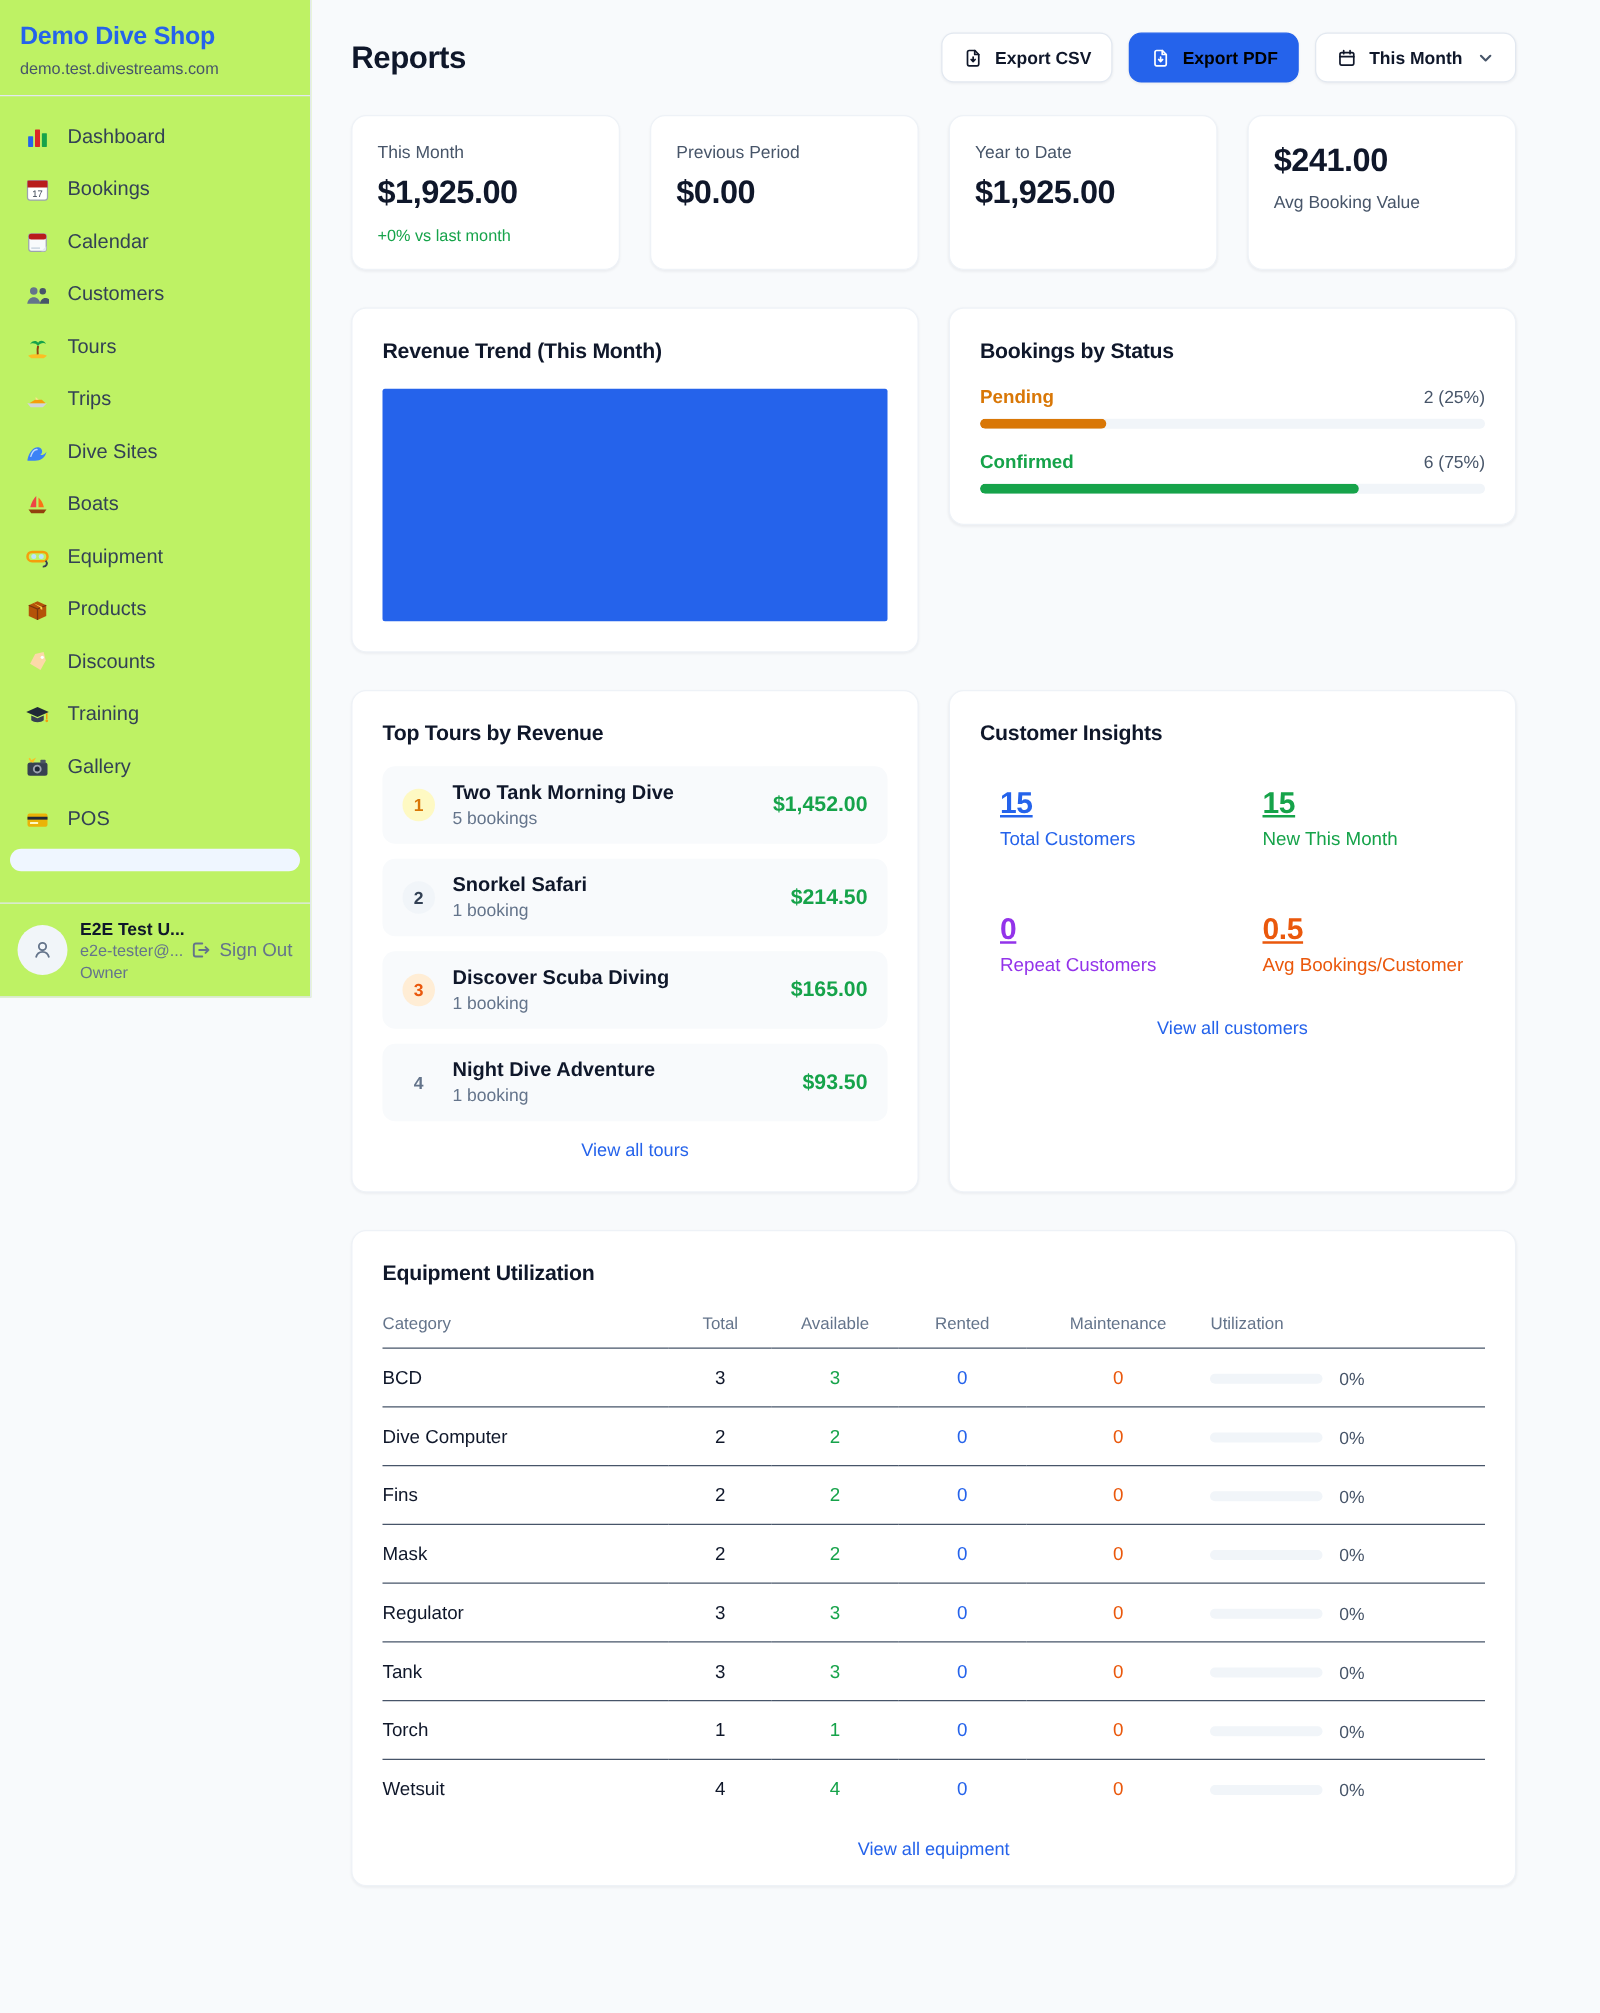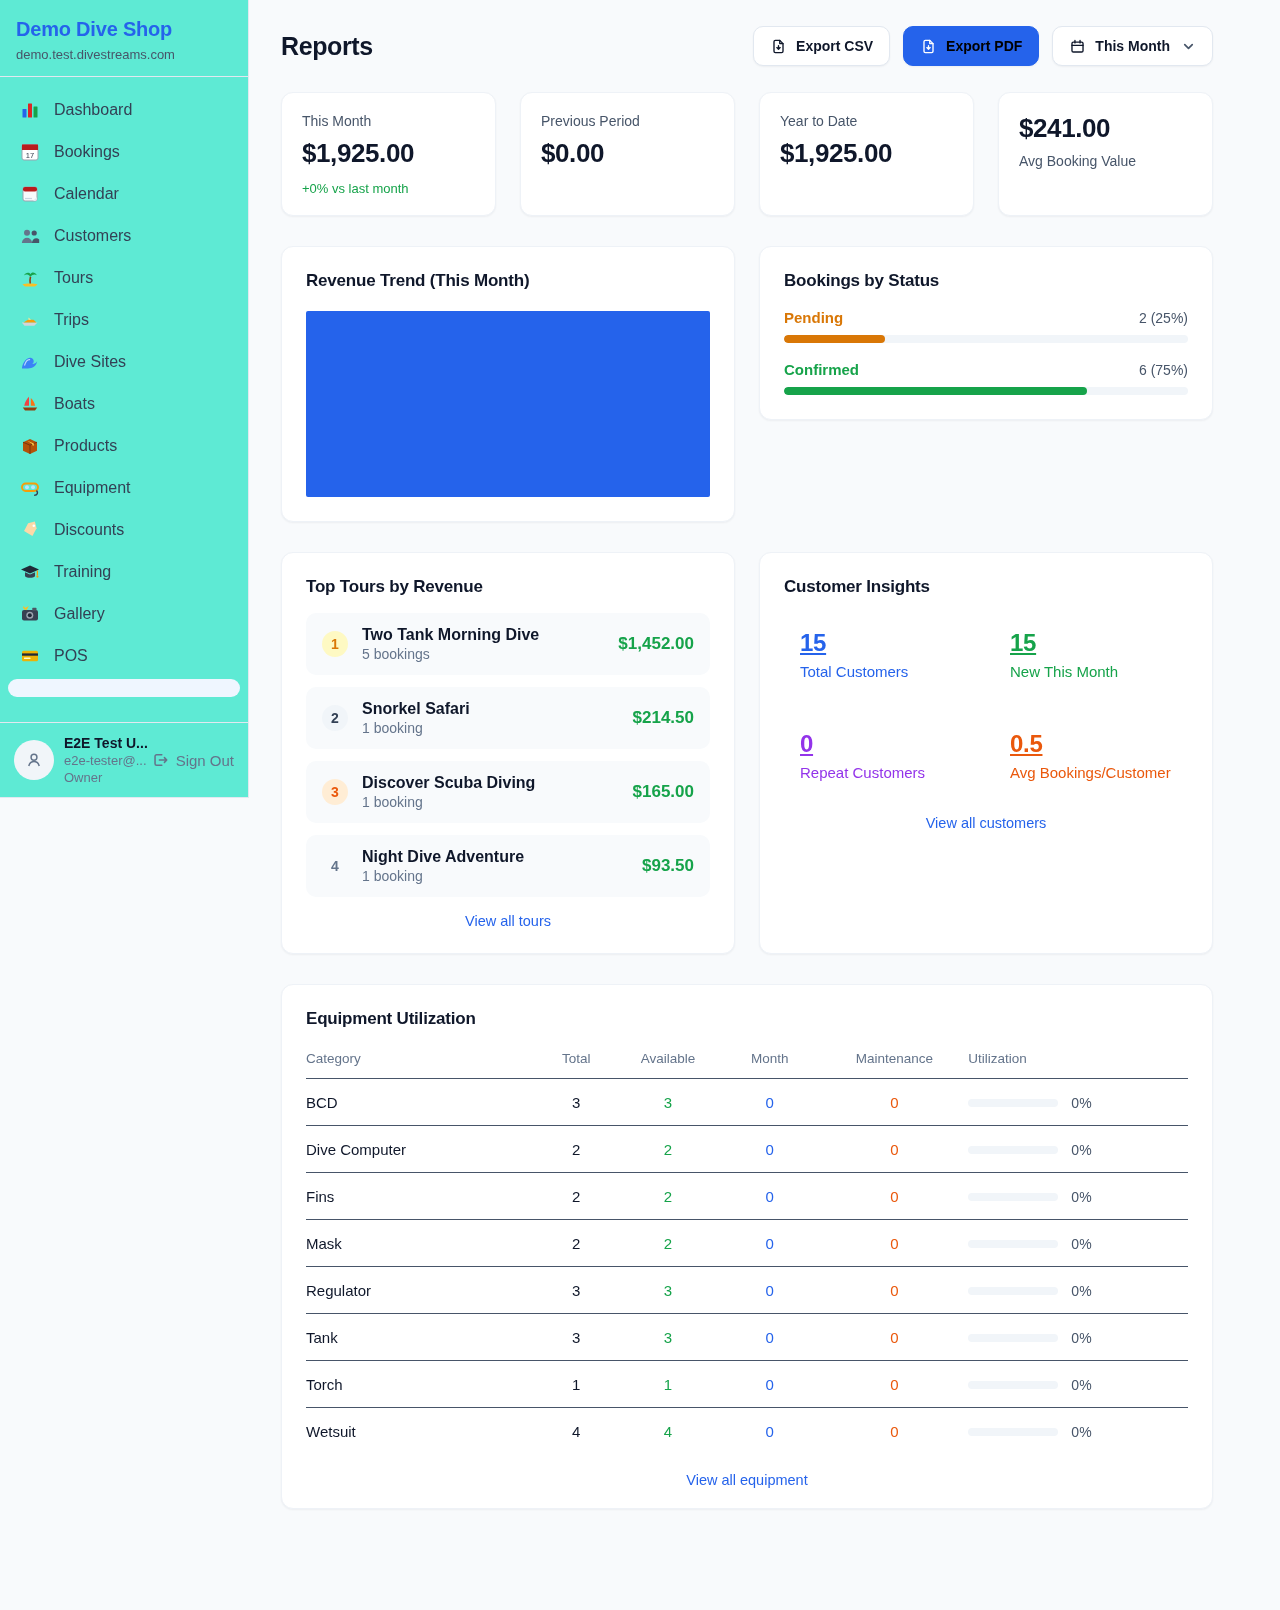--- a/index.html
+++ b/index.html
@@ -7,21 +7,21 @@
   body {
     width:1280px; height:1610px; position:relative; overflow:hidden;
     background:#f8fafc; color:#0f172a;
     font-family:"Liberation Sans", sans-serif;
     -webkit-font-smoothing:antialiased;
   }
 
   
   .sidebar {
     position:absolute; left:0; top:0; width:249px; height:798px;
-    background:#5eead4; border-right:1px solid #e2e8f0; border-bottom:1px solid #e2e8f0;
+    background:#bef264; border-right:1px solid #e2e8f0; border-bottom:1px solid #e2e8f0;
     display:flex; flex-direction:column;
   }
   .brand { padding:18px 16px 14px; border-bottom:1px solid #e2e8f0; }
   .brand-name { font-size:20px; font-weight:800; color:#2563eb; letter-spacing:-.2px; }
   .brand-domain { font-size:13px; color:#475569; margin-top:6px; }
   .nav { padding:12px 8px 0; }
   .nav-item {
     display:flex; align-items:center; gap:14px; padding:10px 12px;
     border-radius:10px; color:#334155; font-size:16px; line-height:22px; cursor:pointer;
   }
@@ -209,37 +209,37 @@
             <path d="M9 2.8v9H4.2C5 8 6.8 5 9 2.8z" fill="#ef4444"></path>
             <path d="M10.8 4v7.8h4.3c-.6-3-2.2-5.9-4.3-7.8z" fill="#f97316"></path>
             <path d="M2.8 13.5h14.4l-2.2 3H5z" fill="#92400e"></path>
           </svg>
         </span>
         <span class="nav-label">Boats</span>
       </div>
       <div class="nav-item">
         <span class="nav-icon">
           <svg viewBox="0 0 20 20">
-            <path d="M3 6.2l7-3.2 7 3.2v8.6l-7 3.2-7-3.2z" fill="#b45309"></path>
-            <path d="M3 6.2l7 3 7-3M10 9.2v8.8" stroke="#78350f" stroke-width="1" fill="none"></path>
-            <path d="M6.8 4.5l7 3.1v2.2l-1.5-.6V7.9z" fill="#fcd34d"></path>
-          </svg>
-        </span>
-        <span class="nav-label">Products</span>
-      </div>
-      <div class="nav-item">
-        <span class="nav-icon">
-          <svg viewBox="0 0 20 20">
             <rect x="2" y="5.5" width="16" height="7.5" rx="3.7" fill="none" stroke="#f59e0b" stroke-width="2"></rect>
             <circle cx="7" cy="9.2" r="2" fill="#bae6fd"></circle>
             <circle cx="13" cy="9.2" r="2" fill="#bae6fd"></circle>
             <path d="M16.5 12.5c2 2.2.8 5-2.3 4.8" stroke="#374151" stroke-width="1.5" fill="none"></path>
           </svg>
         </span>
         <span class="nav-label">Equipment</span>
+      </div>
+      <div class="nav-item">
+        <span class="nav-icon">
+          <svg viewBox="0 0 20 20">
+            <path d="M3 6.2l7-3.2 7 3.2v8.6l-7 3.2-7-3.2z" fill="#b45309"></path>
+            <path d="M3 6.2l7 3 7-3M10 9.2v8.8" stroke="#78350f" stroke-width="1" fill="none"></path>
+            <path d="M6.8 4.5l7 3.1v2.2l-1.5-.6V7.9z" fill="#fcd34d"></path>
+          </svg>
+        </span>
+        <span class="nav-label">Products</span>
       </div>
       <div class="nav-item">
         <span class="nav-icon">
           <svg viewBox="0 0 20 20">
             <path d="M4 9.5L9.8 3h7v7l-5.9 6.4z" fill="#fcd9a8" transform="rotate(-14 10 10)"></path>
             <circle cx="13.8" cy="5.8" r="1.3" fill="#fff"></circle>
           </svg>
         </span>
         <span class="nav-label">Discounts</span>
       </div>
@@ -479,21 +479,21 @@
           <col style="width:102px">
         <col style="width:102px">
           <col style="width:148px">
           <col style="width:220px">
       </colgroup>
       <thead>
         <tr>
           <th class="l">Category</th>
           <th>Total</th>
           <th>Available</th>
-          <th>Month</th>
+          <th>Rented</th>
           <th>Maintenance</th>
           <th class="l">Utilization</th>
         </tr>
       </thead>
       <tbody>
 
       <tr>
             <td class="cat">BCD</td>
             <td class="tot">3</td>
             <td class="avail">3</td>

